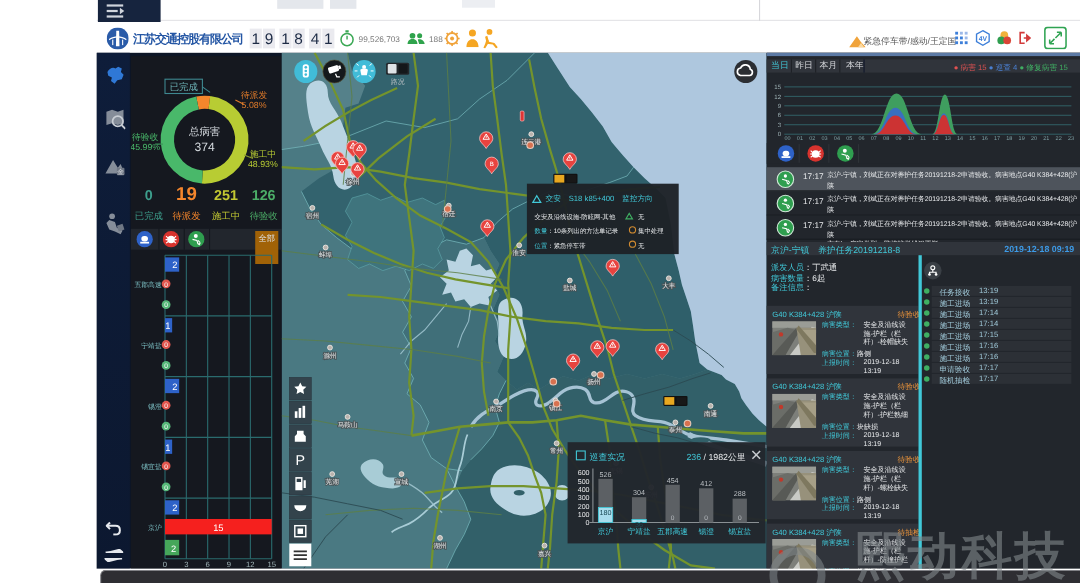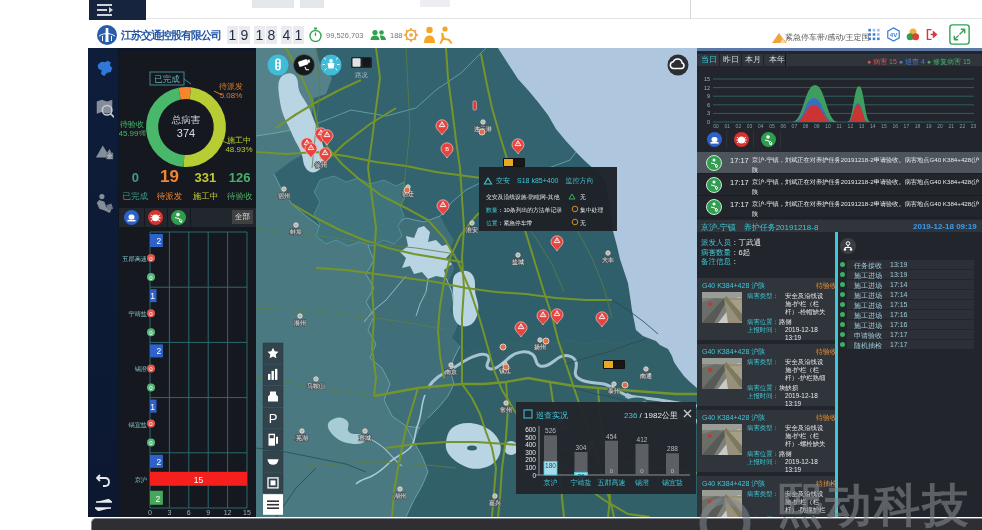--- a/index.html
+++ b/index.html
@@ -156,21 +156,21 @@
 <text x="120" y="85" font-size="8" fill="#b8cc33" text-anchor="middle">48.93%</text>
 <path d="M103 74l8 3" stroke="#8a9a2e" fill="none"></path>
 <text x="13" y="60" font-size="8" fill="#49b86a" text-anchor="middle">待验收</text>
 <text x="13" y="69" font-size="8" fill="#49b86a" text-anchor="middle">45.99%</text>
 <path d="M22 64l7 0" stroke="#3a8f58" fill="none"></path>
     </svg>
 <div class="abs" style="left:119px;top:170px;width:137px">
  <div style="display:flex;text-align:center;font-size:13px;font-weight:bold">
   <div style="flex:1;color:#3d9e8c">0</div>
         <div style="flex:1.1;color:#f5862c;font-size:17px;margin-top:-3px">19</div>
-        <div style="flex:1.1;color:#c3c832">331</div>
+        <div style="flex:1.1;color:#c3c832">251</div>
         <div style="flex:1;color:#4cae68">126</div>
  </div>
  <div style="display:flex;text-align:center;font-size:8.5px;margin-top:4px">
   <div style="flex:1;color:#3d9e8c">已完成</div>
         <div style="flex:1.1;color:#f5862c">待派发</div>
         <div style="flex:1.1;color:#c3c832">施工中</div>
         <div style="flex:1;color:#4cae68">待验收</div>
  </div>
 </div>
 
@@ -189,21 +189,21 @@
       <g stroke="#fff" stroke-width="1">
         <path d="M3 4.7l2 2M12 4.7l-2 2M2.5 7.8h2M10.5 7.8h2M3 11l2-1.5M12 11l-2-1.5"></path>
       </g>
     </svg>
 <svg class="abs" style="left:171px;top:210px" width="15" height="15" viewBox="0 0 15 15">
       <circle cx="7.5" cy="7.5" r="7.5" fill="#2f9e4f"></circle>
       <circle cx="7" cy="4.6" r="1.8" fill="#fff"></circle>
       <path d="M4 7.6l4 1 1 3M9 8.6l2 2" stroke="#fff" stroke-width="1" fill="none"></path>
       <path d="M8 11.6l3.5-1-1 2.5z" fill="#fff"></path>
     </svg>
-<div class="abs" style="left:232px;top:210px;width:21px;height:14px;background:#404040;color:#dfe2e6;font-size:7.5px;text-align:center;line-height:14px">全部</div>
+<div class="abs" style="left:232px;top:210px;width:21px;height:30px;background:#a16207;color:#dfe2e6;font-size:7.5px;text-align:center;line-height:14px">全部</div>
 
 <svg id="hbar" class="abs" style="left:119px;top:227px" width="137" height="290" viewBox="0 0 137 290">
       <line x1="31.0" y1="5" x2="31.0" y2="281" stroke="#2a6b6e" stroke-width="1"></line>
 <line x1="50.4" y1="5" x2="50.4" y2="281" stroke="#2a6b6e" stroke-width="1"></line>
 <line x1="69.8" y1="5" x2="69.8" y2="281" stroke="#2a6b6e" stroke-width="1"></line>
 <line x1="89.2" y1="5" x2="89.2" y2="281" stroke="#2a6b6e" stroke-width="1"></line>
 <line x1="108.6" y1="5" x2="108.6" y2="281" stroke="#2a6b6e" stroke-width="1"></line>
 <line x1="128.0" y1="5" x2="128.0" y2="281" stroke="#2a6b6e" stroke-width="1"></line>
 <line x1="31.0" y1="5.0" x2="128.0" y2="5.0" stroke="#2a6b6e" stroke-width="1"></line>
 <line x1="31.0" y1="60.2" x2="128.0" y2="60.2" stroke="#2a6b6e" stroke-width="1"></line>

